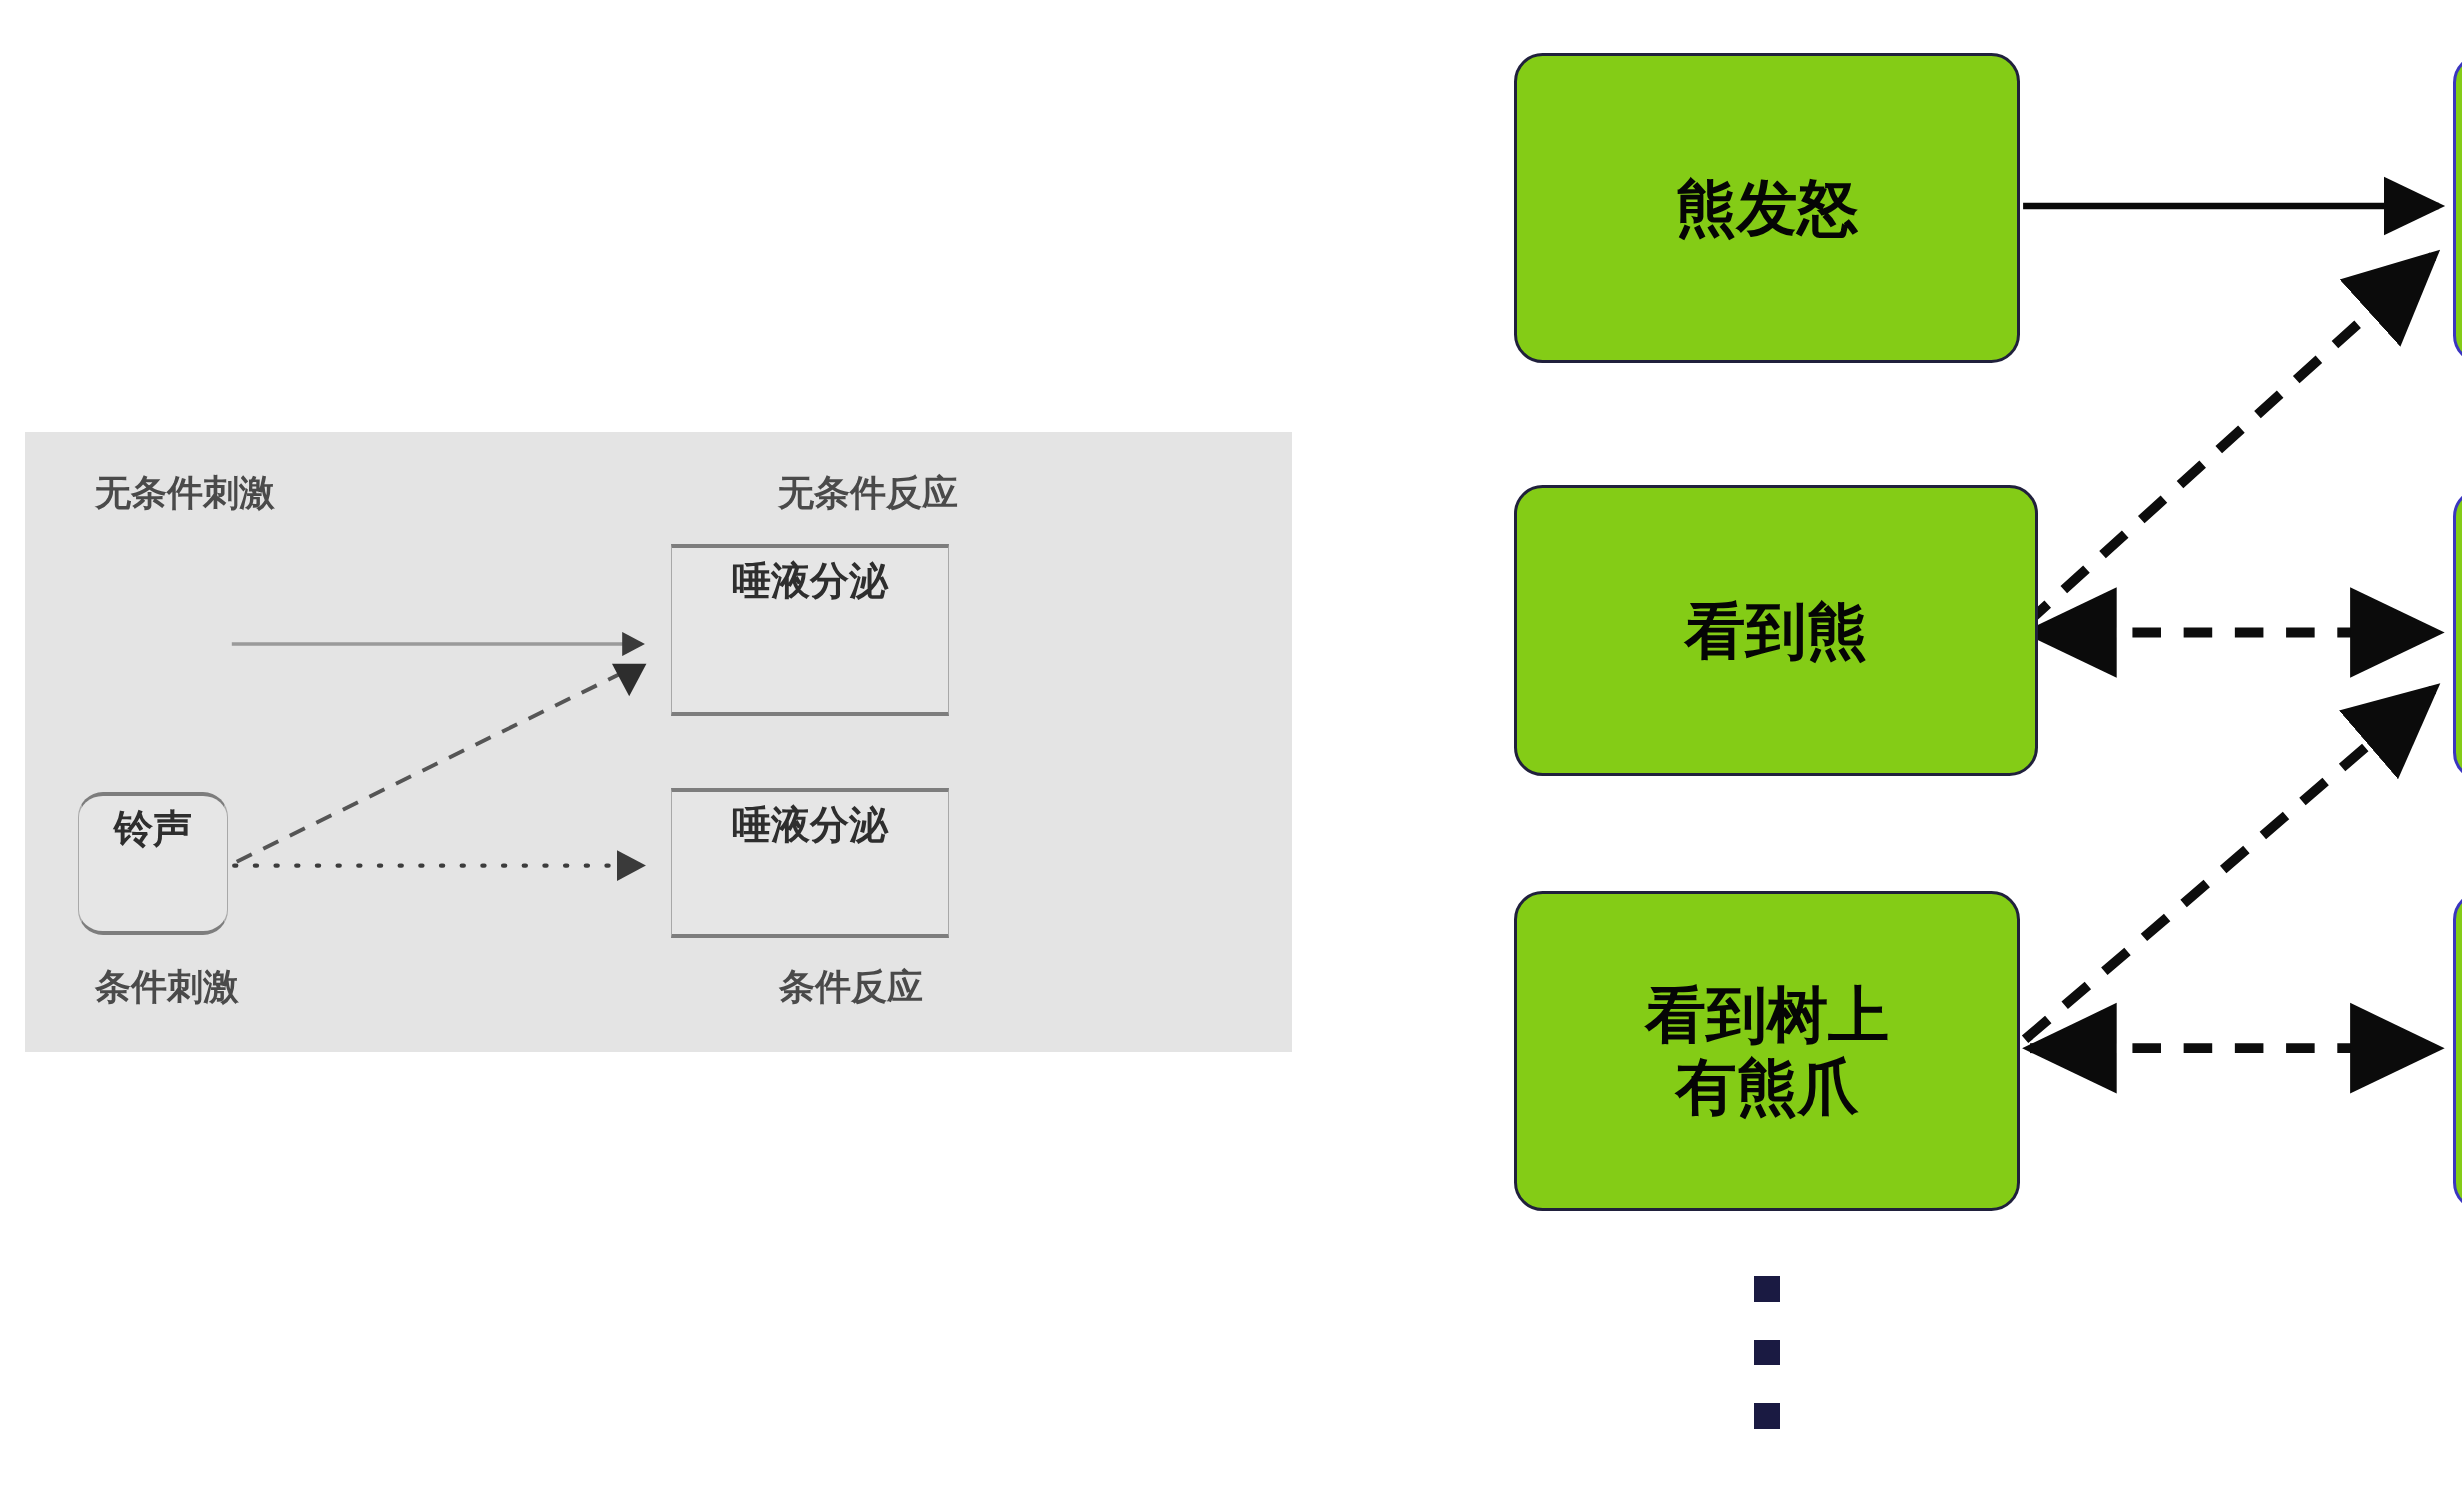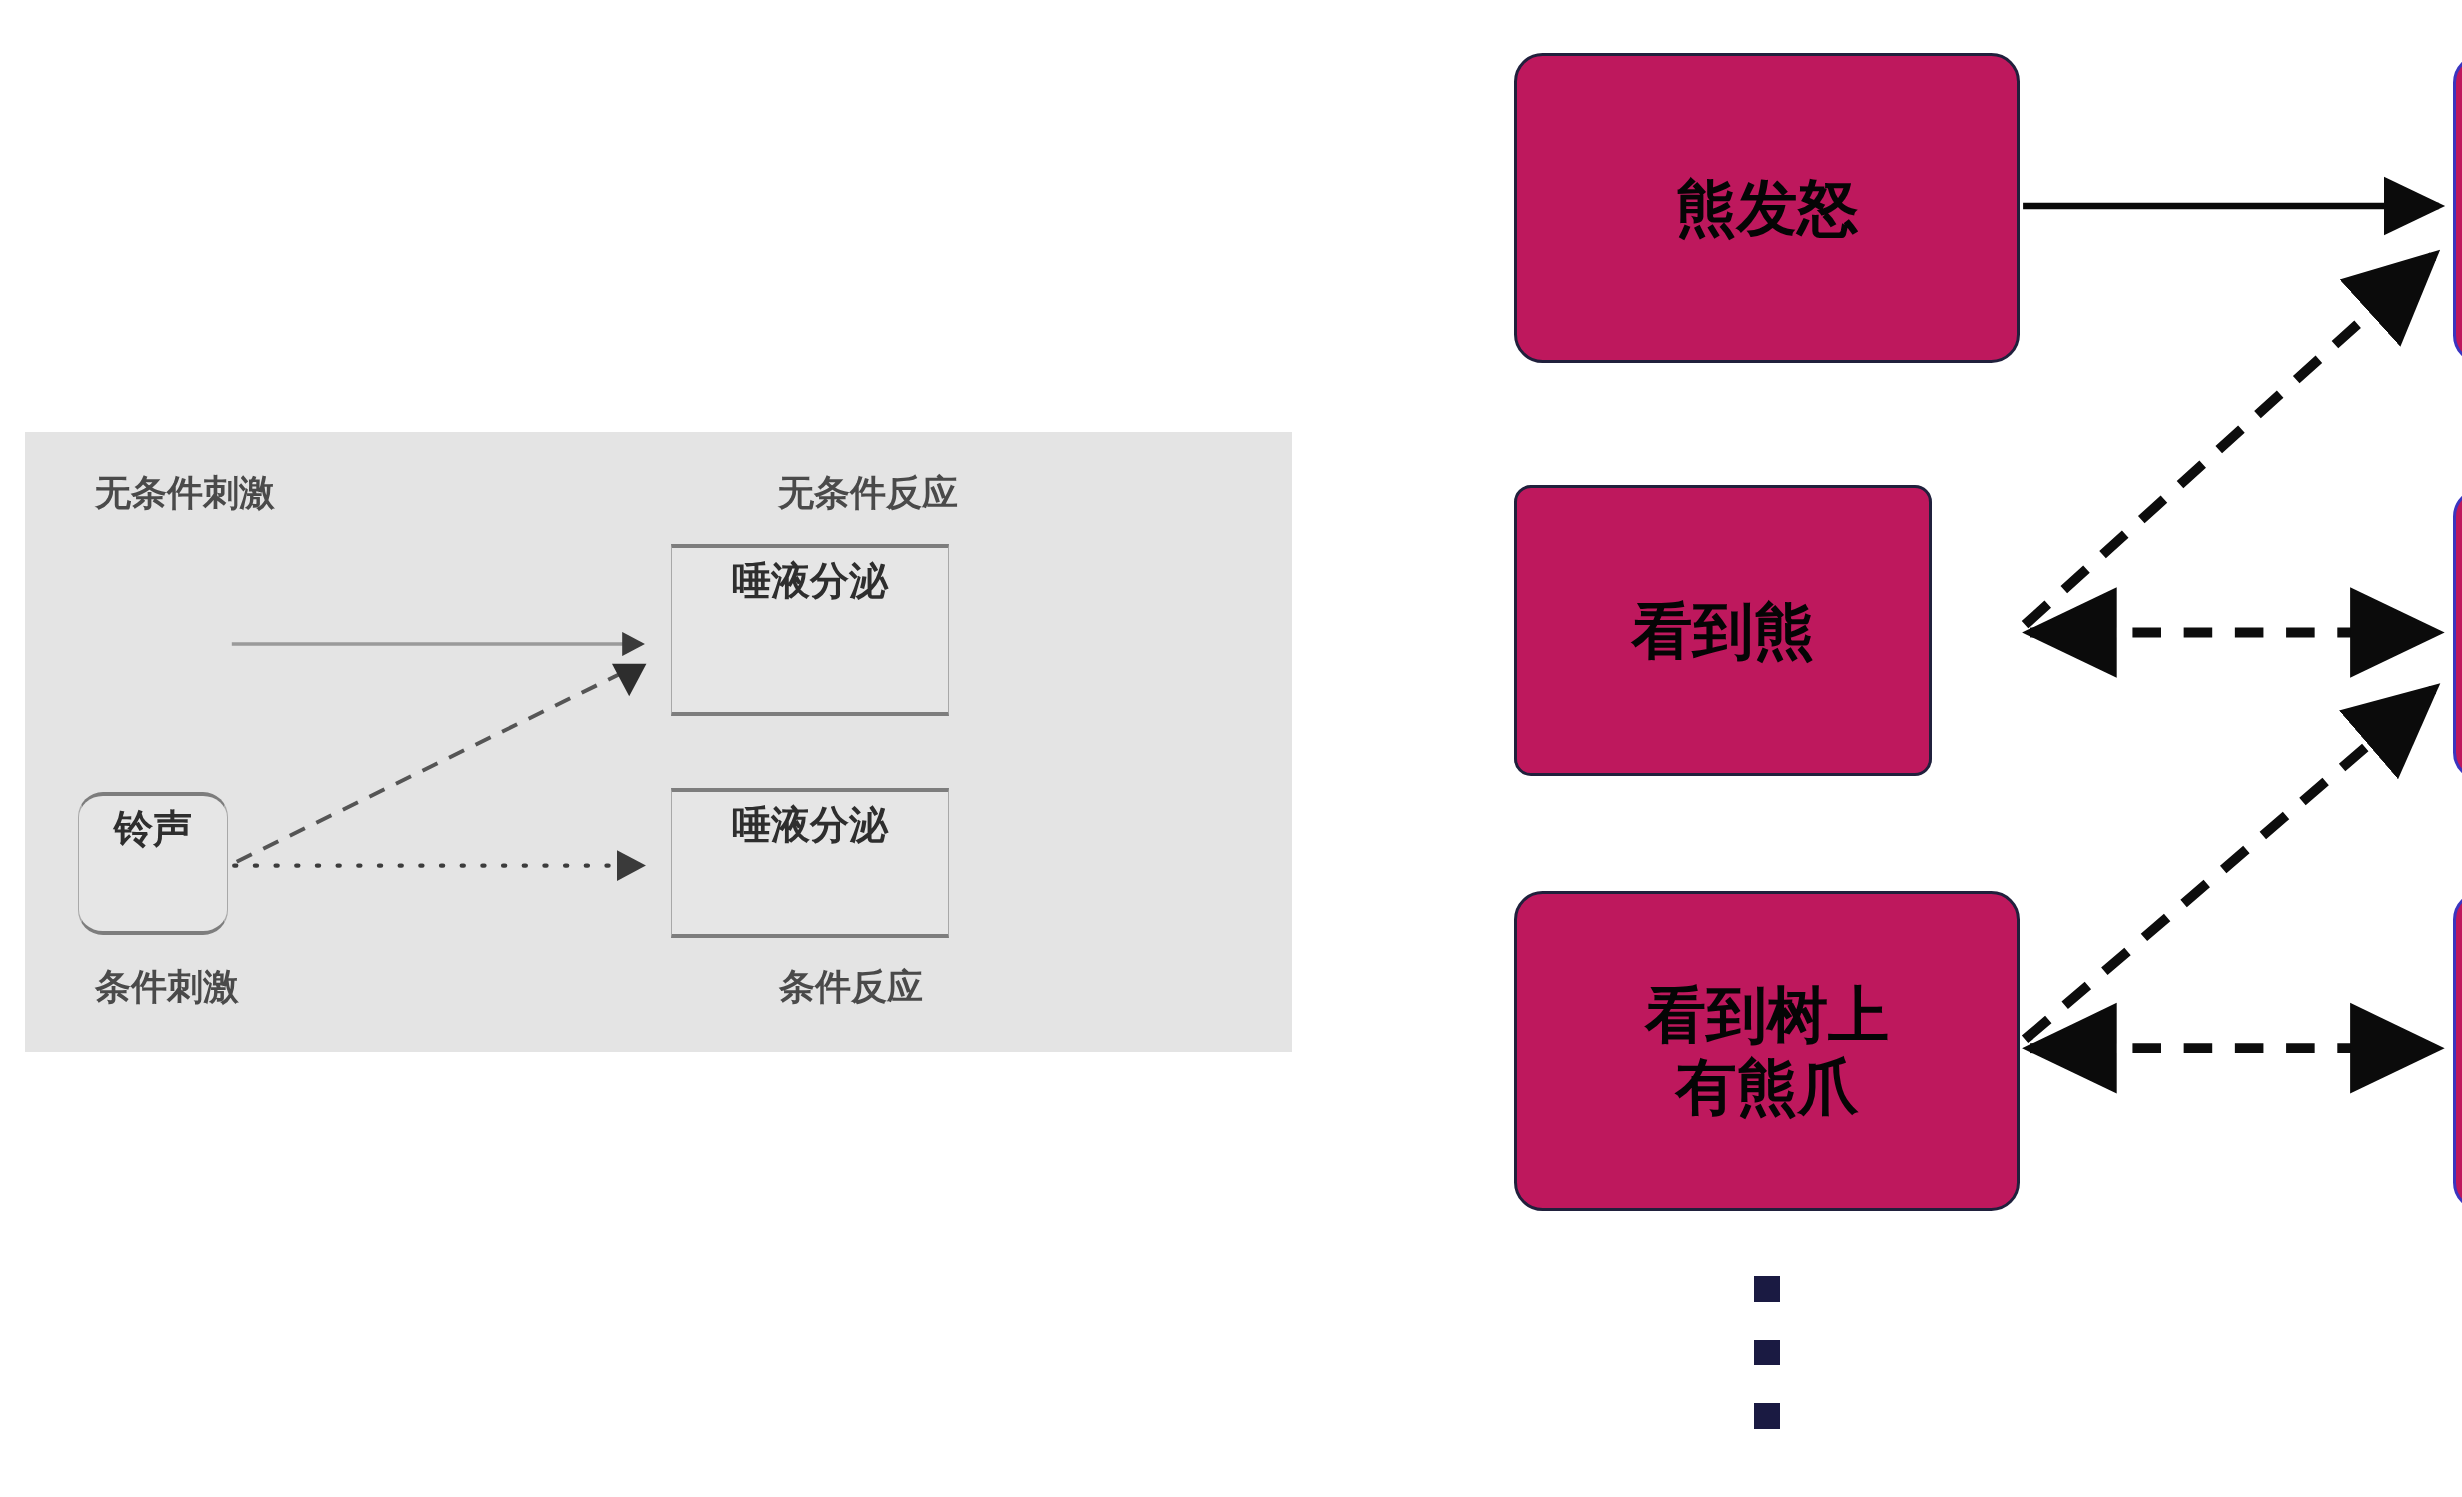--- a/index.html
+++ b/index.html
@@ -27,29 +27,29 @@
                font-family:"DejaVu Sans","Liberation Sans",sans-serif;font-weight:700;
                white-space:nowrap;}
   #cc-box-food {left:53px; top:140px; width:150px; height:143px;}
   #cc-box-bell {left:53px; top:360px; width:150px; height:143px;border-radius:25px;}
   #cc-box-sal1 {left:646px;top:112px; width:278px; height:172px;}
   #cc-box-sal2 {left:646px;top:356px; width:278px; height:150px;}
 
   #cc-svg{position:absolute;left:0;top:0;width:1267px;height:620px;overflow:visible;}
 
   
-  .rl-box{position:absolute;background:#be185d;border-radius:28.6px;box-sizing:border-box;
+  .rl-box{position:absolute;background:#84cc16;border-radius:28.6px;box-sizing:border-box;
           display:flex;align-items:center;justify-content:center;text-align:center;}
   .rl-box.dark{border:3.4px solid #20203c;}
   .rl-box.blue{border:3.4px solid #3a35c0;}
   .rl-label{color:#050505;font-size:61px;line-height:1.18;font-weight:700;
             font-family:"DejaVu Sans","Liberation Sans",sans-serif;white-space:pre-line;}
 
   #rl-box-bear-angry{left:1514px;top:53px;  width:506px;height:310px;}
-  #rl-box-see-bear  {left:1514px;top:485px;  width:418px;height:291px;border-radius:17px;}
+  #rl-box-see-bear  {left:1514px;top:485px;  width:524px;height:291px;}
   #rl-box-claw      {left:1514px;top:891px; width:506px;height:320px;}
   #rl-box-reward    {left:2453px;top:54px;  width:497px;height:310px;}
   #rl-box-vsp       {left:2453px;top:488px;  width:497px;height:293px;}
   #rl-box-vs        {left:2453px;top:891px; width:497px;height:320px;}
 
   #rl-svg{position:absolute;left:0;top:0;width:3306px;height:1498px;overflow:visible;}
 
   .dotcol{position:absolute;display:flex;flex-direction:column;align-items:center;}
   .dotcol i{display:block;width:25.6px;height:25.6px;margin-bottom:38px;}
   #dots-left  {left:1754px;top:1276px;}

